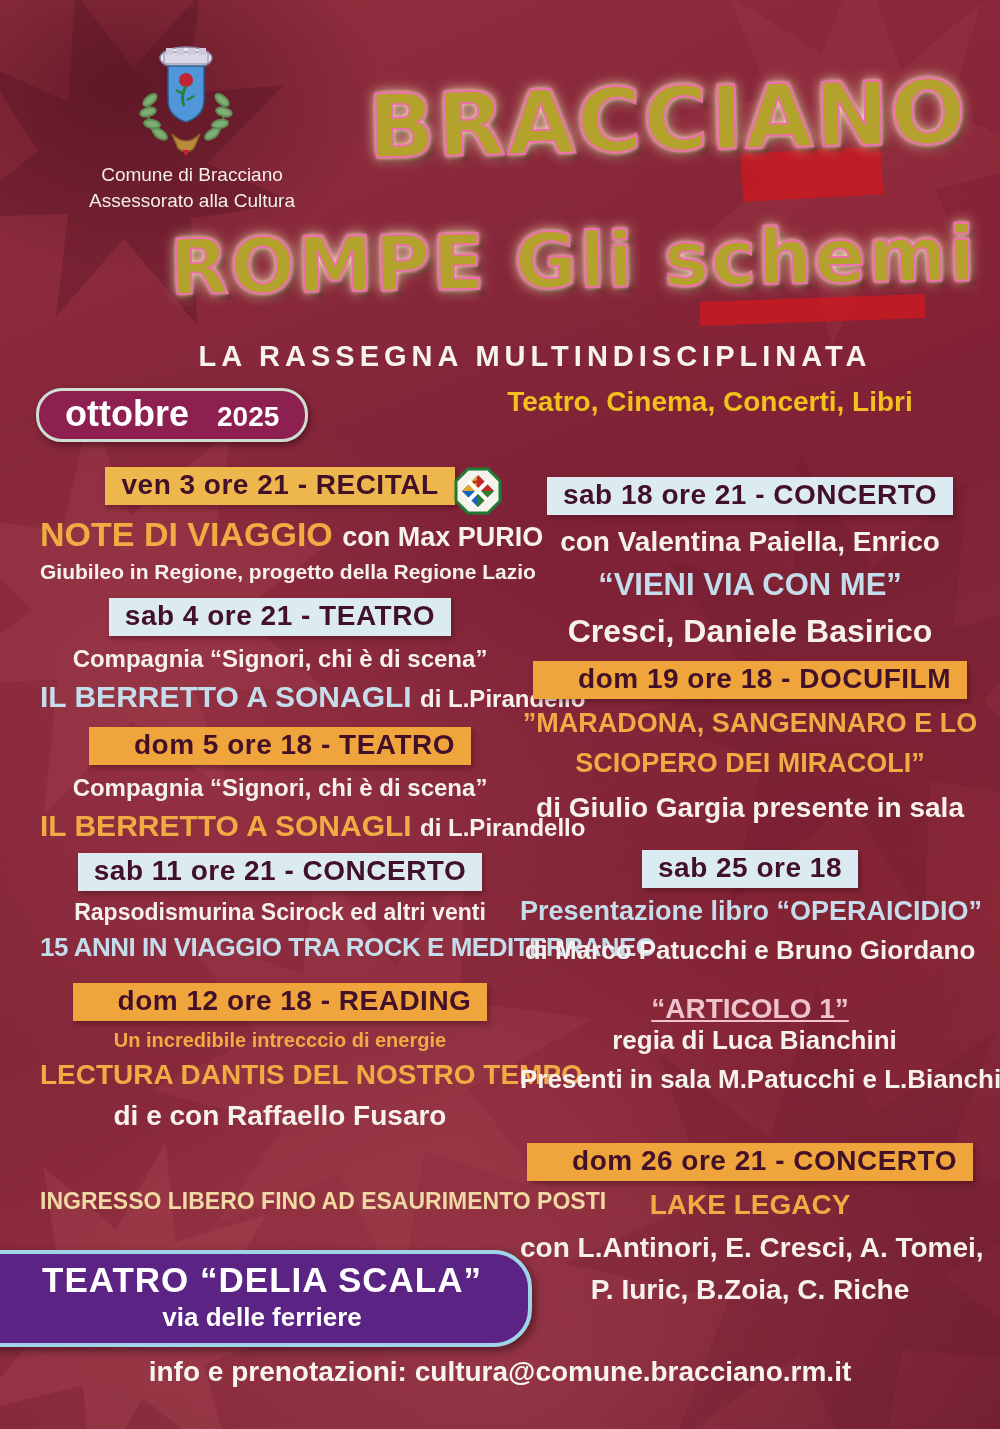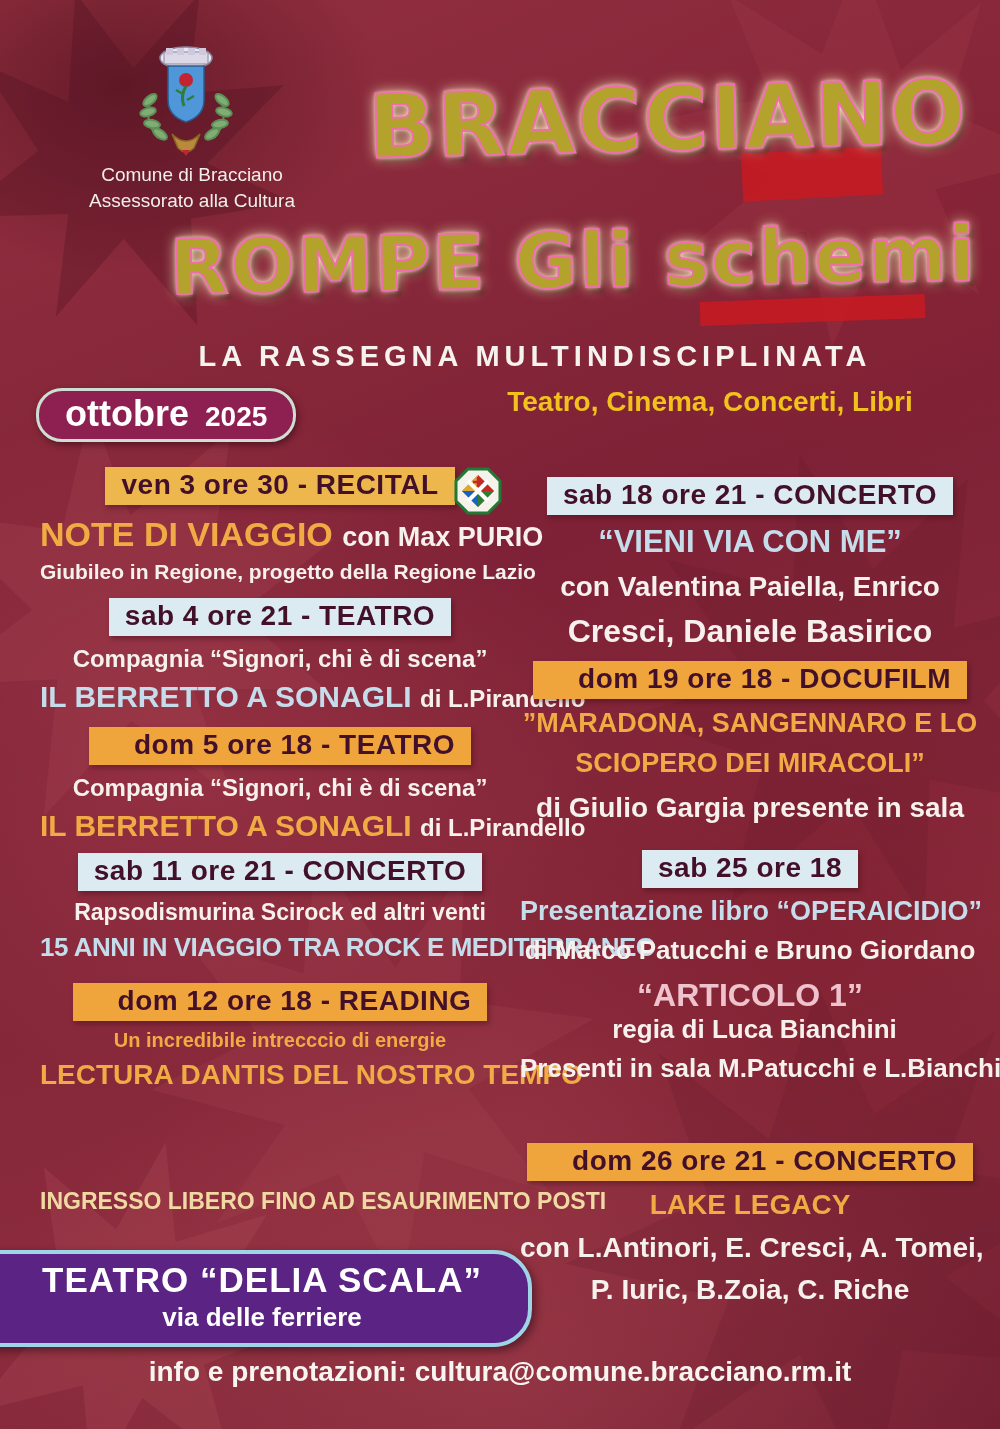--- a/index.html
+++ b/index.html
@@ -24,21 +24,21 @@
          text-shadow:0 0 14px rgba(255,246,195,.95),0 0 4px rgba(255,255,215,.9),5px 6px 4px rgba(55,15,10,.55);}
   .title1{left:368px;top:68px;font-size:88px;transform:rotate(-1.5deg);}
   .title2{left:170px;top:216px;font-size:76px;transform:rotate(-1deg);}
   .red-bit{position:absolute;background:#c81a22;opacity:.85;}
   .subtitle{position:absolute;left:70px;top:340px;width:930px;text-align:center;
             color:#f6f2ee;font-size:29px;font-weight:bold;letter-spacing:5px;white-space:nowrap;}
   .categories{position:absolute;left:430px;top:386px;width:560px;text-align:center;
               color:#f2c11d;font-size:28px;font-weight:bold;}
   .month-badge{position:absolute;left:36px;top:388px;padding:2px 26px 4px 26px;
                background:#8e2051;border:3px solid #cfded3;border-radius:26px;
-               display:flex;align-items:baseline;gap:16px;box-shadow:2px 3px 6px rgba(40,5,15,.5);}
+               display:flex;align-items:baseline;gap:28px;box-shadow:2px 3px 6px rgba(40,5,15,.5);}
   .month-badge .m{color:#ffffff;font-size:36px;font-weight:bold;}
   .month-badge .y{color:#ffffff;font-size:28px;font-weight:bold;}
   
   .col{position:absolute;text-align:center;}
   .col-left{left:40px;top:455px;width:480px;}
   .col-right{left:520px;top:455px;width:460px;}
   .event{position:absolute;left:0;width:100%;}
   .ehead{display:inline-block;padding:2px 16px 4px 16px;font-size:28px;font-weight:bold;
          color:#43102a;letter-spacing:.5px;white-space:nowrap;box-shadow:2px 3px 5px rgba(40,5,15,.35);}
   .bg-gold{background:#edb74e;}
@@ -129,21 +129,21 @@
   <div class="categories">Teatro, Cinema, Concerti, Libri</div>
 
   <div class="month-badge">
     <span class="m">ottobre</span>
     <span class="y">2025</span>
   </div>
 
   <div class="col col-left">
 
     <div class="event" style="top:12px;">
-      <span class="ehead bg-gold">ven 3 ore  30 - RECITAL</span>
+      <span class="ehead bg-gold">ven 3 ore  21 - RECITAL</span>
       <svg class="giubileo" style="right:18px;top:0;" viewBox="0 0 48 48">
         <polygon points="14,2 34,2 46,14 46,34 34,46 14,46 2,34 2,14" fill="#f4f2ea" stroke="#1f7a34" stroke-width="3"></polygon>
         <polygon points="24,8 40,24 24,40 8,24" fill="#ffffff" stroke="#c8c2b2" stroke-width="1"></polygon>
         <polygon points="24,8 40,24 24,24" fill="#c62828"></polygon>
         <polygon points="40,24 24,40 24,24" fill="#2e7d32"></polygon>
         <polygon points="24,40 8,24 24,24" fill="#1565c0"></polygon>
         <polygon points="8,24 24,8 24,24" fill="#e0a72e"></polygon>
         <path d="M14 14 L34 34 M34 14 L14 34" stroke="#ffffff" stroke-width="4"></path>
         <path d="M24 10 v10 M19 15 h10" stroke="#c62828" stroke-width="2.5"></path>
       </svg>
@@ -175,47 +175,48 @@
     <div class="event" style="top:398px;">
       <span class="ehead bg-blue">sab 11 ore 21 - CONCERTO</span>
       <div class="tline c-white" style="margin-top:8px;font-size:23px;">Rapsodismurina Scirock ed altri venti</div>
       <div class="tline c-blue" style="margin-top:6px;font-size:26px;letter-spacing:-.5px;">15 ANNI IN VIAGGIO TRA ROCK E MEDITERRANEO</div>
     </div>
 
     <div class="event" style="top:528px;">
       <span class="ehead bg-orange">dom 12 ore 18 - READING</span>
       <div class="tline c-gold" style="margin-top:8px;font-size:20px;">Un incredibile intrecccio di energie</div>
       <div class="tline c-gold" style="margin-top:7px;font-size:28px;">LECTURA DANTIS DEL NOSTRO TEMPO</div>
+      <div class="tline c-white" style="margin-top:9px;font-size:28px;">di e con Raffaello Fusaro</div>
     </div>
   </div>
 
   <div class="col col-right">
 
     <div class="event" style="top:22px;">
       <span class="ehead bg-blue">sab 18 ore 21 - CONCERTO</span>
+      <div class="tline c-white" style="margin-top:11px;font-size:28px;">con Valentina Paiella, Enrico</div>
       <div class="tline c-blue" style="margin-top:9px;font-size:31px;">“VIENI VIA CON ME”</div>
-      <div class="tline c-white" style="margin-top:11px;font-size:28px;">con Valentina Paiella, Enrico</div>
       <div class="tline c-white" style="margin-top:10px;font-size:32px;">Cresci, Daniele Basirico</div>
     </div>
 
     <div class="event" style="top:206px;">
       <span class="ehead bg-orange">dom 19 ore 18 - DOCUFILM</span>
       <div class="tline c-gold" style="margin-top:9px;font-size:27px;">”MARADONA, SANGENNARO E LO</div>
       <div class="tline c-gold" style="margin-top:9px;font-size:27px;">SCIOPERO DEI MIRACOLI”</div>
       <div class="tline c-white" style="margin-top:13px;font-size:28px;">di Giulio Gargia presente in sala</div>
     </div>
 
     <div class="event" style="top:395px;">
       <span class="ehead bg-blue">sab 25 ore 18</span>
       <div class="tline c-blue" style="margin-top:8px;font-size:27px;">Presentazione libro “OPERAICIDIO”</div>
       <div class="tline c-white" style="margin-top:8px;font-size:26px;">di Marco Patucchi e Bruno Giordano</div>
     </div>
 
     <div class="event" style="top:522px;">
-      <div class="tline c-pink" style="margin-top:0;font-size:32px;">“ARTICOLO 1”</div>
+      <div class="tline c-pink" style="margin-top:16px;font-size:28px;text-decoration:underline;">“ARTICOLO 1”</div>
       <div class="tline c-white" style="margin-top:0;font-size:26px;padding-left:9px;">regia di Luca Bianchini</div>
       <div class="tline c-white" style="margin-top:8px;font-size:26px;">Presenti in sala M.Patucchi e L.Bianchini</div>
     </div>
 
     <div class="event" style="top:688px;">
       <span class="ehead bg-orange">dom 26 ore 21 - CONCERTO</span>
       <div class="tline c-gold" style="margin-top:8px;font-size:28px;">LAKE LEGACY</div>
       <div class="tline c-white" style="margin-top:11px;font-size:28px;">con L.Antinori, E. Cresci, A. Tomei,</div>
       <div class="tline c-white" style="margin-top:10px;font-size:28px;">P. Iuric, B.Zoia, C. Riche</div>
     </div>

